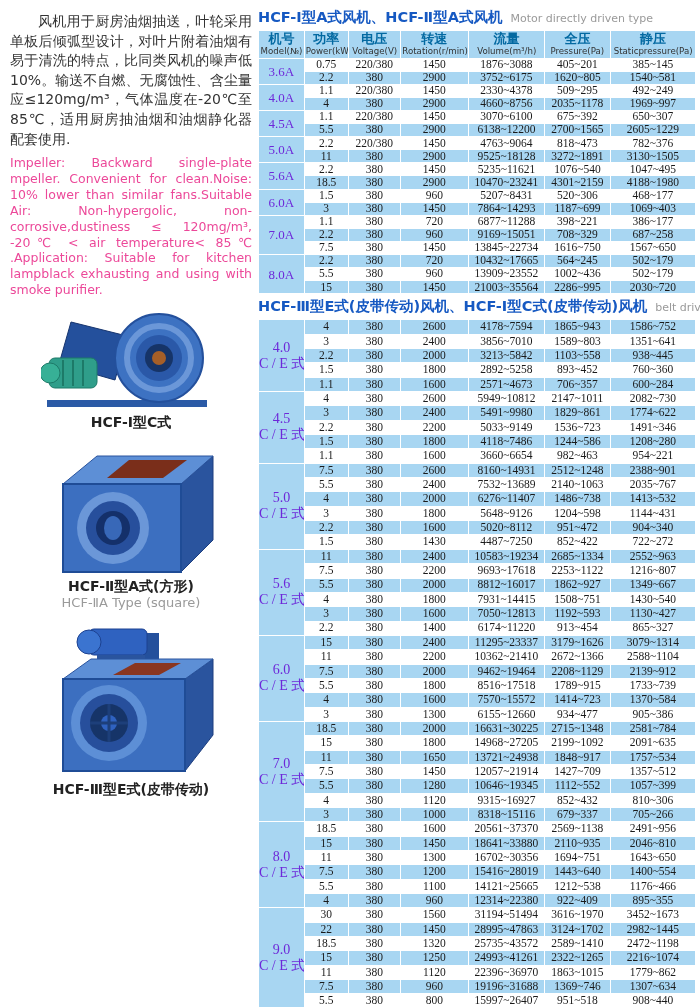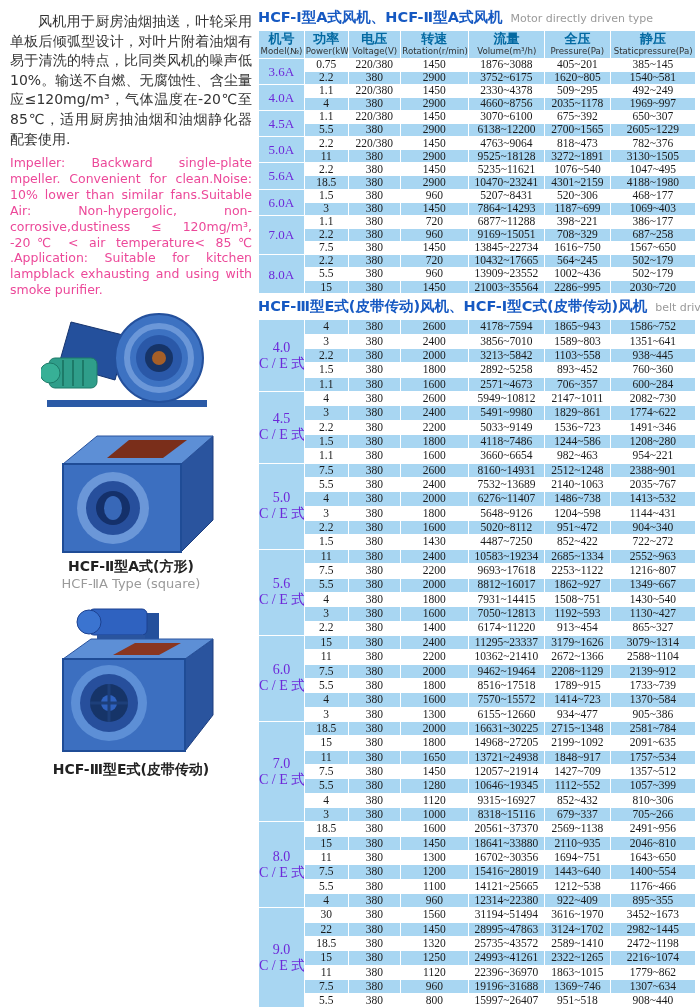--- a/index.html
+++ b/index.html
@@ -62,20 +62,21 @@
       <circle cx="118" cy="50" r="32" fill="none" stroke="#6b97d8" stroke-width="6"></circle>
       <circle cx="118" cy="50" r="23" fill="#2a58a8"></circle>
       <circle cx="118" cy="50" r="14" fill="#163468"></circle>
       <circle cx="118" cy="50" r="7" fill="#a55f28"></circle>
       <rect x="8" y="50" width="48" height="30" rx="6" fill="#2f9e8a" stroke="#1d7a68"></rect>
       <line x1="22" y1="52" x2="22" y2="78" stroke="#1d7a68" stroke-width="2"></line>
       <line x1="32" y1="52" x2="32" y2="78" stroke="#1d7a68" stroke-width="2"></line>
       <line x1="42" y1="52" x2="42" y2="78" stroke="#1d7a68" stroke-width="2"></line>
       <circle cx="9" cy="65" r="10" fill="#37b096" stroke="#1d7a68"></circle>
     </svg>
+    <div class="cap-cn">HCF-Ⅰ型C式</div>
   </figure>
 
   <figure>
     <svg width="180" height="134" viewBox="0 0 180 134">
       <polygon points="140,42 172,14 172,98 140,130" fill="#2a549e" stroke="#1c3d7e"></polygon>
       <polygon points="22,42 56,14 172,14 140,42" fill="#5d8fd6" stroke="#2a549e"></polygon>
       <polygon points="66,36 88,18 146,18 122,36" fill="#7a2e1a"></polygon>
       <rect x="22" y="42" width="118" height="88" fill="#3c6fc0" stroke="#1f4c96" stroke-width="2"></rect>
       <circle cx="72" cy="86" r="36" fill="#6b97d8"></circle>
       <circle cx="72" cy="86" r="27" fill="#274f9c"></circle>

